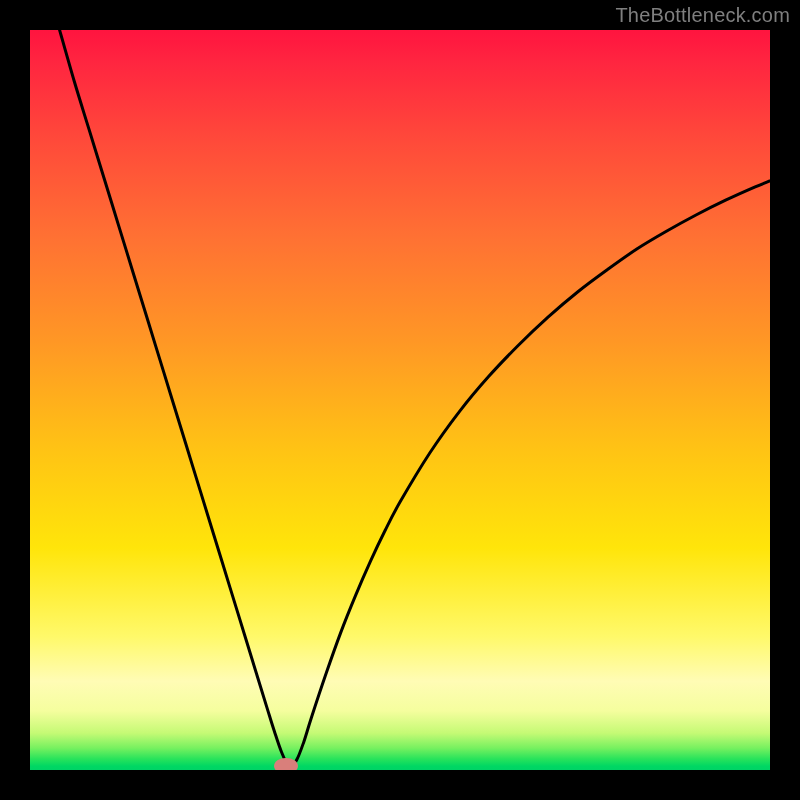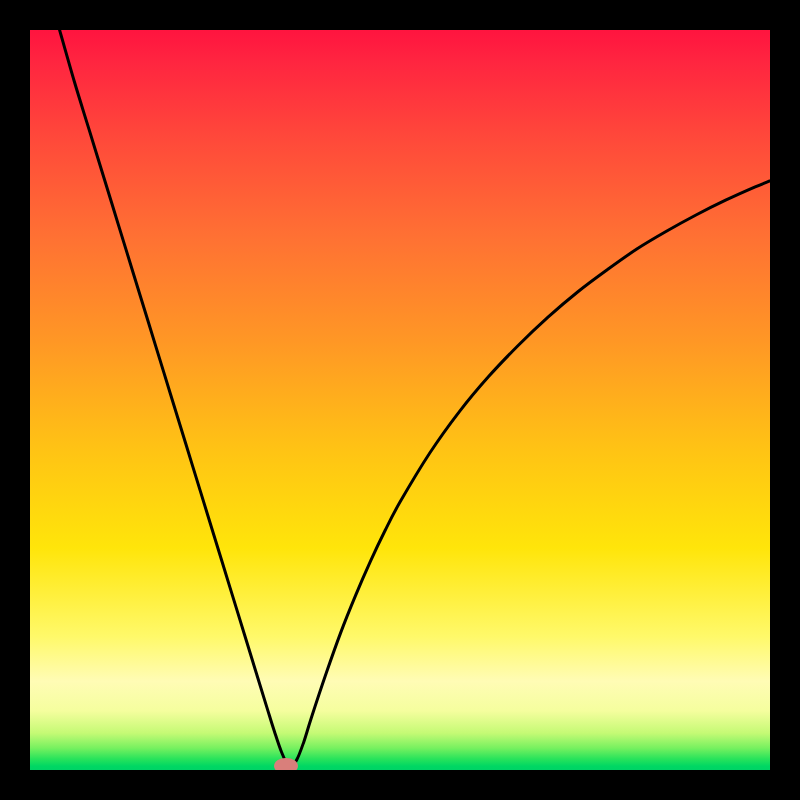--- a/index.html
+++ b/index.html
@@ -77,13 +77,14 @@
 <body>
 
 <div class="frame">
   <div class="plot-area">
     <div class="gradient"></div>
     <svg class="curve-svg" viewBox="0 0 740 740" preserveAspectRatio="none">
       <path id="curve-path" fill="none" stroke="#000000" stroke-width="3" stroke-linejoin="round" stroke-linecap="round" d="M 29.60 0.00 C 32.07 8.63, 39.47 35.15, 44.40 51.80 C 49.33 68.45, 54.27 83.87, 59.20 99.90 C 64.13 115.93, 69.07 131.97, 74.00 148.00 C 78.93 164.03, 83.87 180.07, 88.80 196.10 C 93.73 212.13, 98.67 228.17, 103.60 244.20 C 108.53 260.23, 113.47 276.27, 118.40 292.30 C 123.33 308.33, 128.27 324.37, 133.20 340.40 C 138.13 356.43, 143.07 372.47, 148.00 388.50 C 152.93 404.53, 157.87 420.57, 162.80 436.60 C 167.73 452.63, 172.67 468.67, 177.60 484.70 C 182.53 500.73, 187.47 516.77, 192.40 532.80 C 197.33 548.83, 202.27 564.87, 207.20 580.90 C 212.13 596.93, 217.07 612.97, 222.00 629.00 C 226.93 645.03, 233.10 665.14, 236.80 677.10 C 240.50 689.06, 241.73 693.26, 244.20 700.78 C 246.67 708.30, 249.13 716.32, 251.60 722.24 C 254.07 728.16, 256.53 734.94, 259.00 736.30 C 261.47 737.66, 263.93 734.45, 266.40 730.38 C 268.87 726.31, 271.33 718.91, 273.80 711.88 C 276.27 704.85, 277.50 699.55, 281.20 688.20 C 284.90 676.85, 291.07 658.11, 296.00 643.80 C 300.93 629.49, 305.87 615.43, 310.80 602.36 C 315.73 589.29, 320.67 577.20, 325.60 565.36 C 330.53 553.52, 335.47 542.17, 340.40 531.32 C 345.33 520.47, 350.27 510.11, 355.20 500.24 C 360.13 490.37, 362.60 484.95, 370.00 472.12 C 377.40 459.29, 389.73 438.33, 399.60 423.28 C 409.47 408.23, 419.33 394.67, 429.20 381.84 C 439.07 369.01, 448.93 357.42, 458.80 346.32 C 468.67 335.22, 478.53 325.11, 488.40 315.24 C 498.27 305.37, 508.13 296.00, 518.00 287.12 C 527.87 278.24, 537.73 269.85, 547.60 261.96 C 557.47 254.07, 567.33 246.91, 577.20 239.76 C 587.07 232.61, 596.93 225.45, 606.80 219.04 C 616.67 212.63, 626.53 206.95, 636.40 201.28 C 646.27 195.61, 656.13 190.18, 666.00 185.00 C 675.87 179.82, 685.73 174.89, 695.60 170.20 C 705.47 165.51, 717.80 160.09, 725.20 156.88 C 732.60 153.67, 737.53 151.95, 740.00 150.96"></path>
     </svg>
     <div id="marker" class="marker" style="left: 244.2px; top: 728.16px; width: 23.68px; height: 16.28px; background: rgb(217, 127, 123);"></div>
   </div>
+  <div class="watermark">TheBottleneck.com</div>
 </div>
 
 </body></html>

